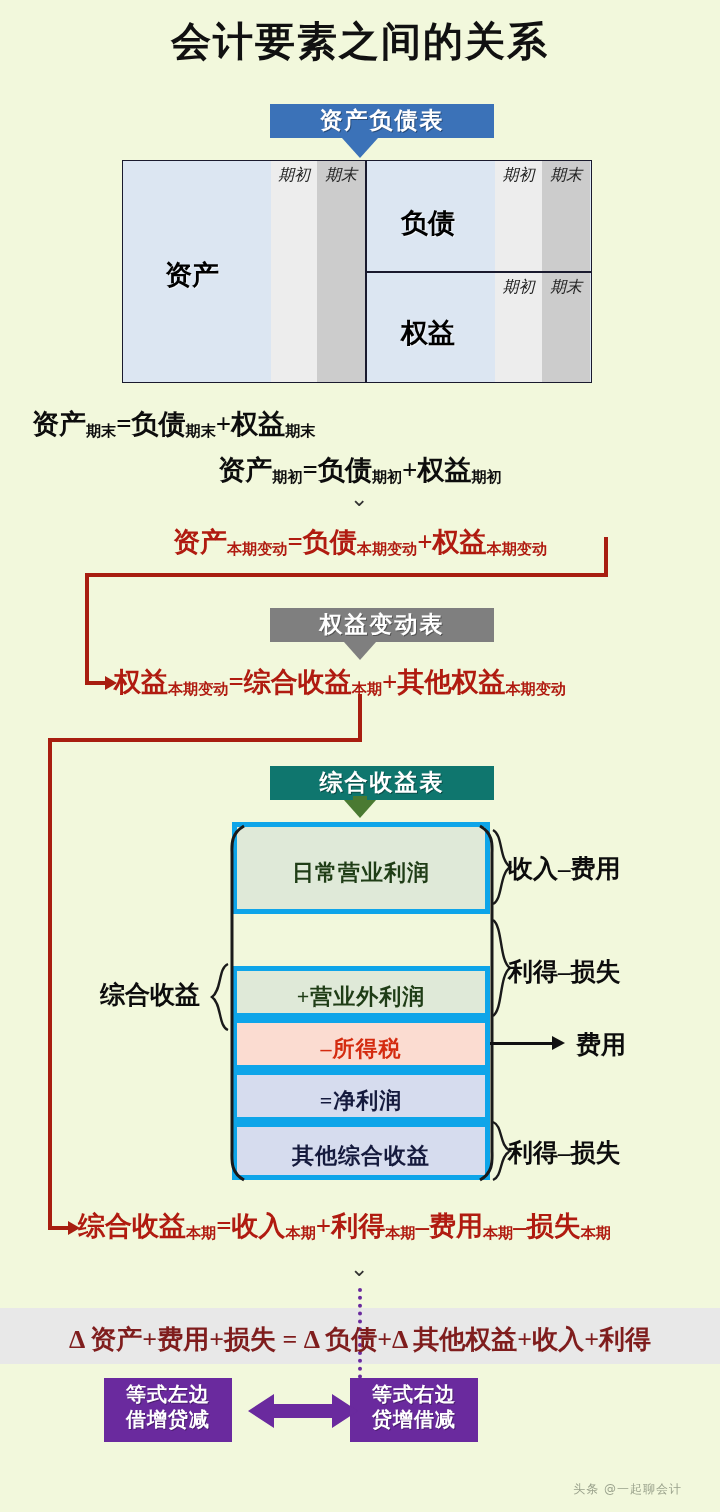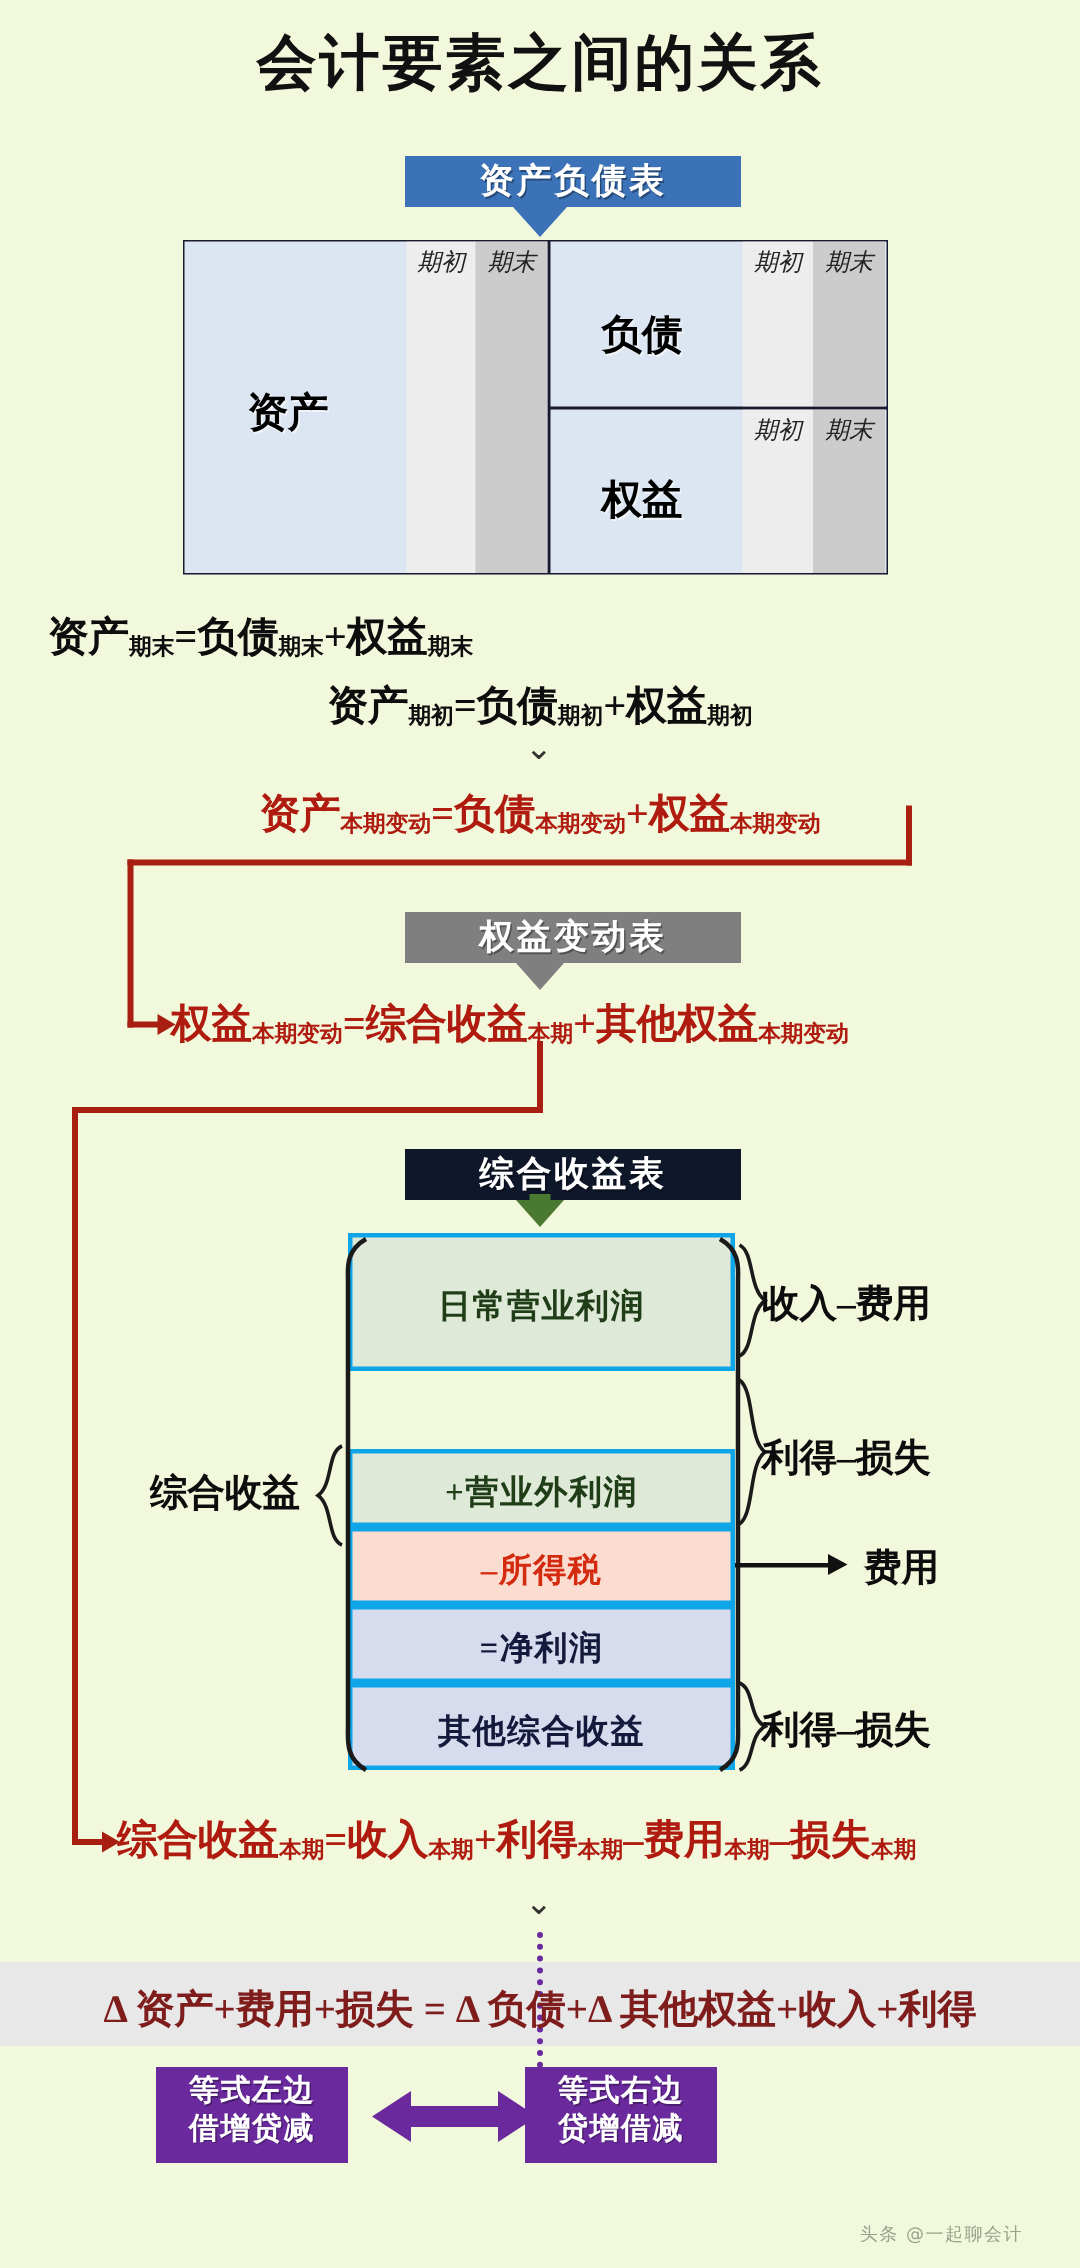--- a/index.html
+++ b/index.html
@@ -58,21 +58,21 @@
 
   
   .rl{position:absolute;background:#a81e10;}
   .rhead{position:absolute;width:0;height:0;
     border-top:7px solid transparent;border-bottom:7px solid transparent;
     border-left:12px solid #a81e10;}
 
   
   .is-row{
     position:absolute;box-sizing:border-box;
-    border:3px solid #0ea5e9;text-align:center;font-weight:bold;
+    border:5px solid #0ea5e9;text-align:center;font-weight:bold;
     font-size:22px;letter-spacing:1px;
   }
   .r-green{background:#dfe9d8;color:#1f3d16;}
   .r-pink{background:#fbdcd1;color:#d42b10;}
   .r-blue{background:#d6dcee;color:#151a3d;}
   .ann{position:absolute;font-weight:bold;font-size:25px;color:#0d0d0d;white-space:nowrap;}
 
   
   #master-band{
     position:absolute;left:0;width:720px;background:#e8e8e8;
@@ -157,21 +157,21 @@
   <div class="abs eq eq-red" style="left:114px;top:664px;white-space:nowrap;">
     <span>权益</span><sub>本期变动</sub><span>=</span><span>综合收益</span><sub>本期</sub><span>+</span><span>其他权益</span><sub>本期变动</sub>
   </div>
 
   <div class="rl" style="left:358px;top:694px;width:4px;height:48px;"></div>
   <div class="rl" style="left:48px;top:738px;width:314px;height:4px;"></div>
   <div class="rl" style="left:48px;top:738px;width:4px;height:492px;"></div>
   <div class="rl" style="left:48px;top:1226px;width:22px;height:4px;"></div>
   <div class="rhead" style="left:68px;top:1221px;"></div>
 
-  <div class="abs sec-bar" id="is-header" style="left:248px;top:766px;width:224px;background:#0f172a;">综合收益表</div>
+  <div class="abs sec-bar" id="is-header" style="left:248px;top:766px;width:224px;background:#0f766e;">综合收益表</div>
   <div class="abs" style="left:344px;top:800px;width:0;height:0;border-left:16px solid transparent;border-right:16px solid transparent;border-top:18px solid #4a7a32;"></div>
   <div class="abs" style="left:353px;top:796px;width:14px;height:8px;background:#4a7a32;"></div>
 
   <div class="is-row r-green" style="left:232px;top:822px;width:258px;height:92px;line-height:92px;">日常营业利润</div>
   <div class="is-row r-green" style="left:232px;top:966px;width:258px;height:52px;line-height:52px;">+营业外利润</div>
   <div class="is-row r-pink" style="left:232px;top:1018px;width:258px;height:52px;line-height:52px;">–所得税</div>
   <div class="is-row r-blue" style="left:232px;top:1070px;width:258px;height:52px;line-height:52px;">=净利润</div>
   <div class="is-row r-blue" style="left:232px;top:1122px;width:258px;height:58px;line-height:58px;">其他综合收益</div>
 
   <svg class="abs" width="300" height="380" style="left:212px;top:812px;" viewBox="0 0 300 380">

